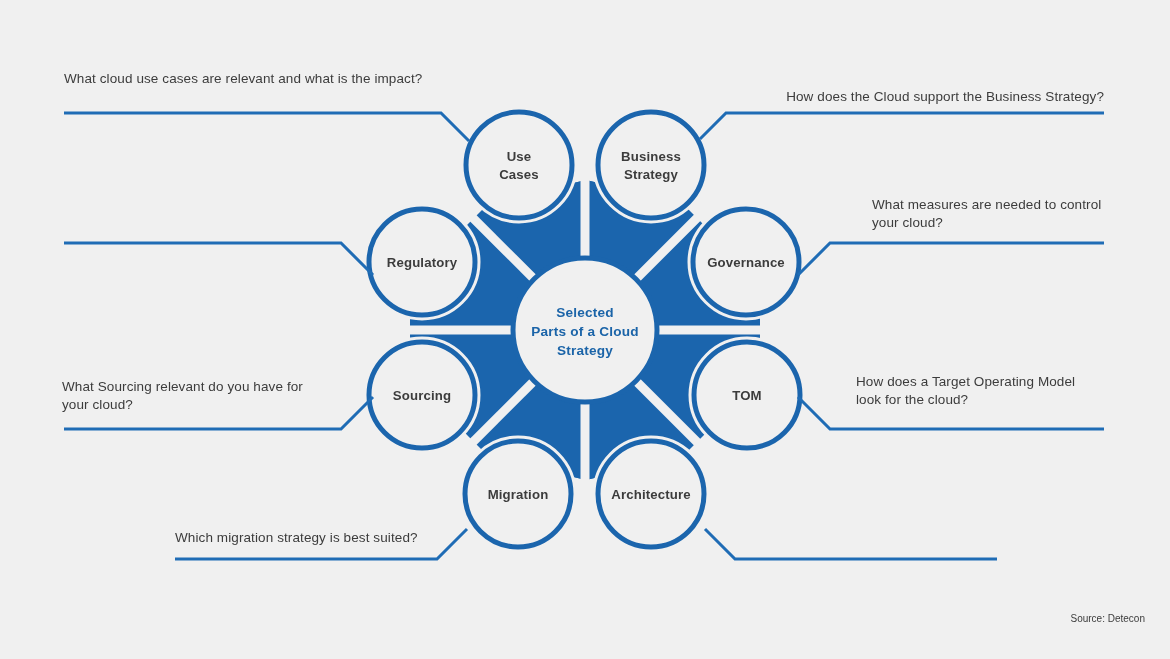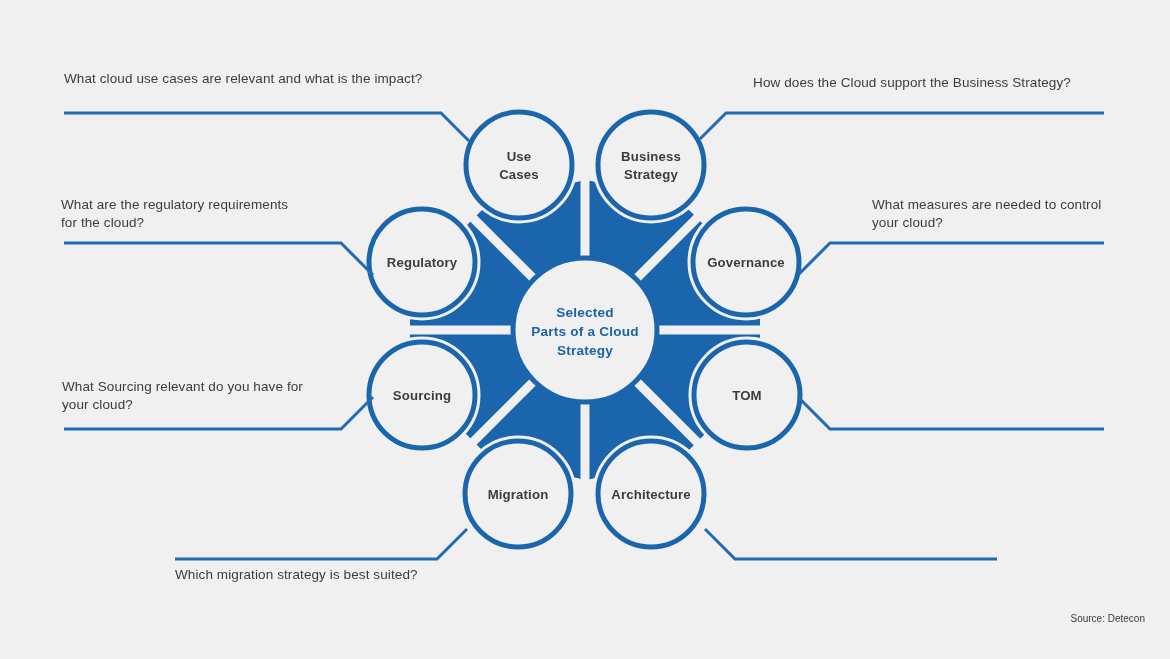--- a/index.html
+++ b/index.html
@@ -136,29 +136,29 @@
       <polyline points="1104,243 830,243 798,275"></polyline>
       <polyline points="64,429 341,429 373,397"></polyline>
       <polyline points="1104,429 830,429 798,397"></polyline>
       <polyline points="175,559 437,559 467,529"></polyline>
       <polyline points="997,559 735,559 705,529"></polyline>
     </g>
   </svg>
 
   <div class="note" style="left:64px;top:70px;width:420px;">What cloud use cases are relevant and what is the impact?</div>
 
-  <div class="note right" style="left:720px;top:74px;width:384px;text-align:center;">How does the Cloud support the Business Strategy?</div>
+  <div class="note right" style="left:720px;top:88px;width:384px;text-align:right;">How does the Cloud support the Business Strategy?</div>
 
-  <div class="note" style="left:61px;top:196px;width:330px;">What are the regulatory requirements
-for the cloud?</div>
 
   <div class="note" style="left:856px;top:196px;width:260px;margin-left:16px;">What measures are needed to control
 your cloud?</div>
 
   <div class="note" style="left:62px;top:378px;width:330px;">What Sourcing relevant do you have for
 your cloud?</div>
 
+  <div class="note" style="left:856px;top:373px;width:260px;">How does a Target Operating Model
+look for the cloud?</div>
 
-  <div class="note" style="left:175px;top:529px;width:300px;margin-top:37px;">Which migration strategy is best suited?</div>
+  <div class="note" style="left:175px;top:529px;width:300px;">Which migration strategy is best suited?</div>
 
 
   <div class="source">Source: Detecon</div>
 </div>
 
 </body></html>

